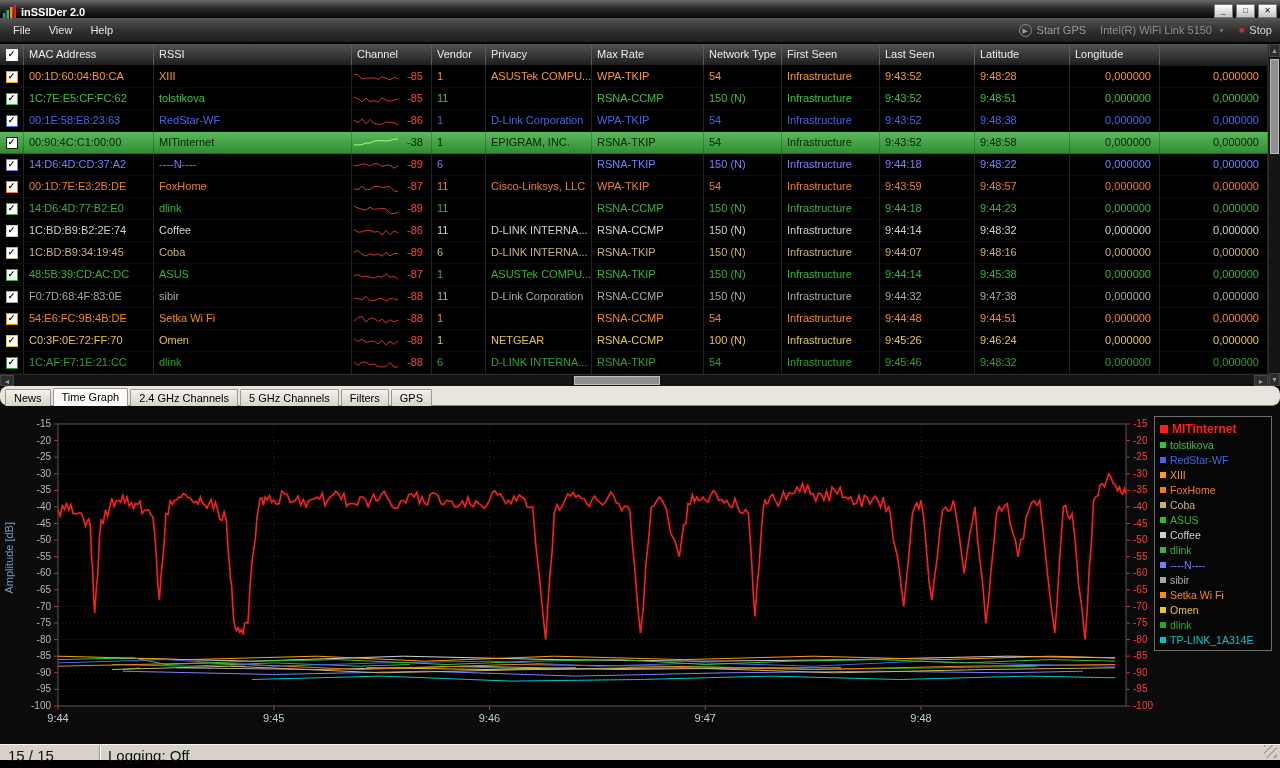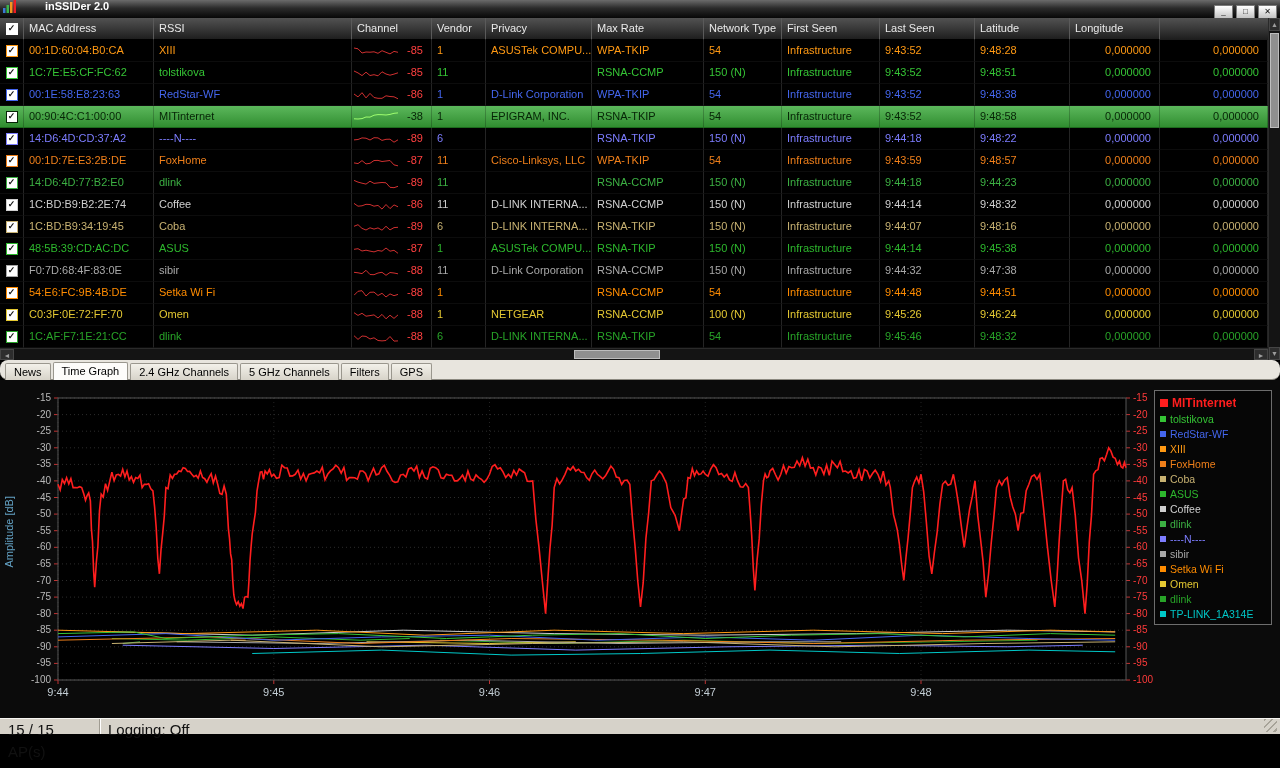--- a/index.html
+++ b/index.html
@@ -1,22 +1,22 @@
 <!DOCTYPE html>
 <html><head>
 <meta charset="utf-8">
 <style>
   *{box-sizing:border-box;margin:0;padding:0;}
   html,body{width:1280px;height:768px;overflow:hidden;background:#000;
     font-family:"Liberation Sans",sans-serif;-webkit-font-smoothing:antialiased;}
   .app{width:1280px;height:768px;display:flex;flex-direction:column;}
 
   
-  .titlebar{height:18px;display:flex;align-items:flex-start;padding:0 3px;
-    background:linear-gradient(#6b6b6b,#2b2b2b 45%,#070707);gap:24px;}
+  .titlebar{height:18px;display:flex;align-items:flex-end;padding:0 3px;
+    background:linear-gradient(#6b6b6b,#2b2b2b 45%,#070707);}
   .appicon{width:14px;height:13px;display:inline-flex;}
   .title{color:#fff;font-size:11px;font-weight:bold;margin-left:4px;flex:1;}
   .winbtn{width:19px;height:14px;margin-left:3px;display:inline-block;
     background:linear-gradient(#ffffff,#c3c3c3);border:1px solid #7a7a7a;
     font-size:8px;line-height:12px;text-align:center;color:#111;cursor:default;}
 
   
   .menubar{height:26px;display:flex;align-items:center;padding:0 4px;
     background:linear-gradient(#565656,#2e2e2e 55%,#202020);border-bottom:2px solid #000;}
   .menuitem{color:#e4e4e4;font-size:11px;padding:3px 9px;}
@@ -113,20 +113,39 @@
         <rect x="7" y="2" width="2.5" height="11" fill="#f7941e"></rect>
         <rect x="10.5" y="0" width="2.5" height="13" fill="#ed1c24"></rect>
       </svg>
     </span>
     <span class="title">inSSIDer 2.0</span>
     <span class="winbtns">
       <span class="winbtn">_</span><span class="winbtn">□</span><span class="winbtn">✕</span>
     </span>
   </div>
 
+  <div class="menubar">
+    <span class="menuitem">File</span>
+    <span class="menuitem">View</span>
+    <span class="menuitem">Help</span>
+    <span class="menuright">
+      <span class="gpsbtn">
+        <span class="playicon">▶</span>
+        <span>Start GPS</span>
+      </span>
+      <span class="adapter">
+        <span>Intel(R) WiFi Link 5150</span>
+        <span class="dd">▼</span>
+      </span>
+      <span class="stopbtn">
+        <span class="stopicon">■</span>
+        <span>Stop</span>
+      </span>
+    </span>
+  </div>
 
   <div class="tablewrap">
     <div class="tmain">
       <div class="thead grid-cols">
         <div class="hcell c-check">
           <span class="cb hcb">
               <span class="tick">✓</span>
             </span>
         </div>
         <div class="hcell">MAC Address</div>

